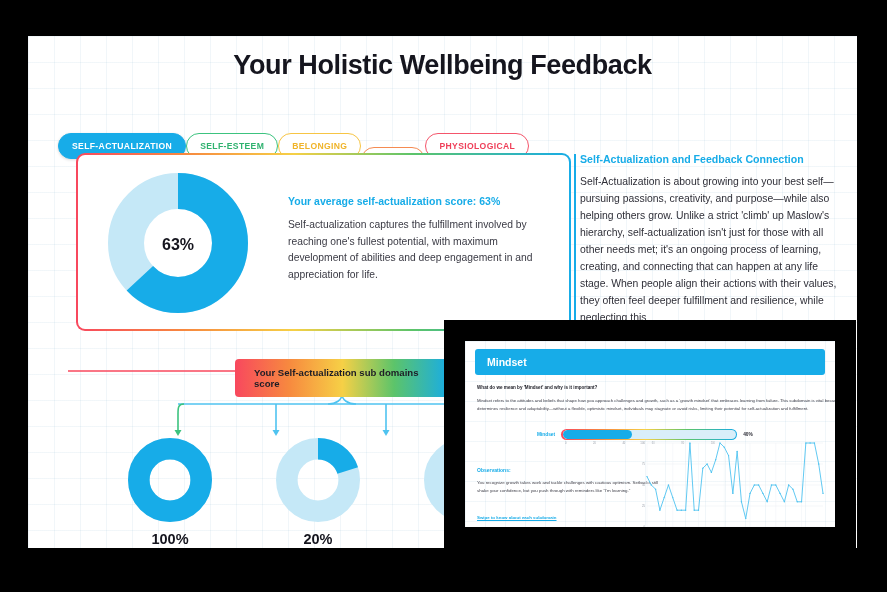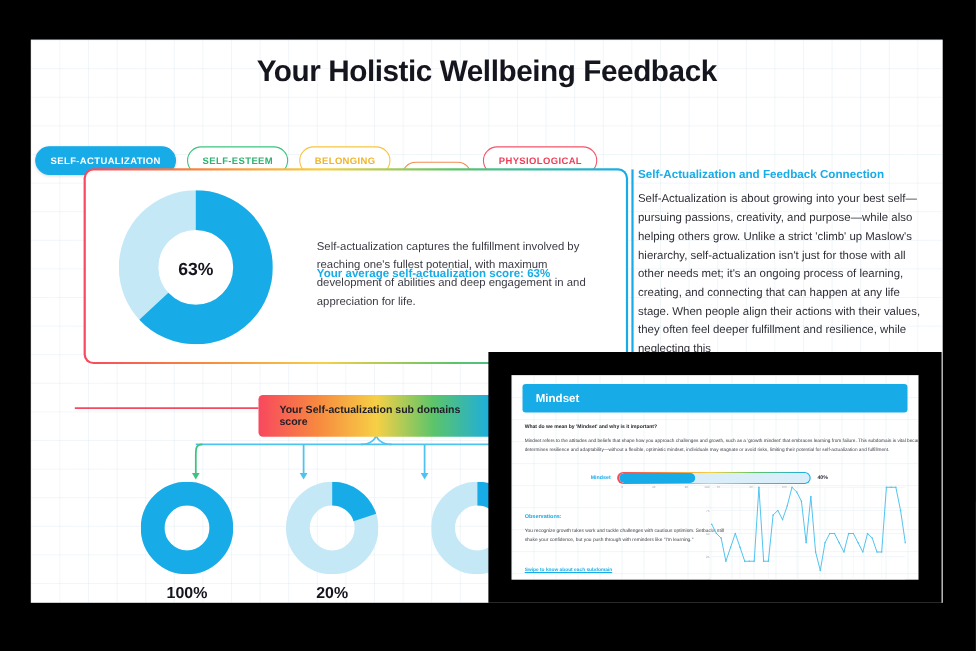--- a/index.html
+++ b/index.html
@@ -25,21 +25,21 @@
 
   
   .title {
     position: absolute; left: 0; top: 14px; width: 100%;
     text-align: center;
     font-size: 27px; font-weight: 700; color: #15151e;
     letter-spacing: -.4px;
   }
 
   
-  .tabs { position: absolute; left: 4px; top: 83px; display: flex; gap: 10px; align-items: center; }
+  .tabs { position: absolute; left: 30px; top: 83px; display: flex; align-items: center; }
   .tab {
     border-radius: 999px; padding: 7px 13px;
     font-size: 8.6px; font-weight: 700; letter-spacing: .35px;
     white-space: nowrap; background: #fff; border: 1.4px solid #ccc; color: #444;
   }
   .tab.active { background: #17ACE8; border-color: #17ACE8; color: #fff; box-shadow: 0 1px 3px rgba(0,0,0,.15); }
   .tab.t-green  { border-color: #3cc37f; color: #2fb26f; }
   .tab.t-yellow { border-color: #f7c544; color: #f0b429; }
   .tab.t-orange { border-color: #f58b52; color: #f07b3f; margin-top: 28px; }
   .tab.t-pink   { border-color: #f4556b; color: #ef3e58; }
@@ -53,21 +53,21 @@
   .grad-card-inner { width: 100%; height: 100%; background: #fff; border-radius: 7px; position: relative; }
 
   .donut-main { position: absolute; left: 30px; top: 18px; }
   .donut-label-center {
     position: absolute; inset: 0; display: flex; align-items: center; justify-content: center;
     font-size: 16px; font-weight: 700; color: #15151e;
   }
 
   .score-head {
     position: absolute; left: 210px; top: 40px; width: 260px;
-    font-size: 10.5px; font-weight: 700; color: #17ACE8; margin-top: 48px;
+    font-size: 10.5px; font-weight: 700; color: #17ACE8;
   }
   .score-body {
     position: absolute; left: 210px; top: 62px; width: 262px;
     font-size: 10.3px; line-height: 1.62; color: #3a3a44;
   }
 
   
   .info-col { position: absolute; left: 552px; top: 117px; width: 268px; }
   .info-divider { position: absolute; left: 546px; top: 118px; width: 1.5px; height: 186px; background: #17ACE8; }
   .info-head { font-size: 10.6px; font-weight: 700; color: #17ACE8; margin-bottom: 9px; }
@@ -80,21 +80,21 @@
     background: linear-gradient(90deg,#f8485e 0%,#f7893f 25%,#f6d046 50%,#5cc46a 74%,#17ACE8 100%);
   }
   .sub-label-inner {
     width: 100%; height: 100%; background: #fff; border-radius: 3px;
     display: flex; align-items: center; justify-content: center;
     font-size: 9.6px; font-weight: 600; color: #1d1d26;
   }
   .connectors { position: absolute; left: 0; top: 310px; width: 829px; height: 110px; }
 
   
-  .subs { position: absolute; left: 90px; top: 402px; display: flex; gap: 28px; }
+  .subs { position: absolute; left: 90px; top: 402px; display: flex; gap: 44px; }
   .sub-item { width: 104px; text-align: center; }
   .sub-pct { font-size: 14.5px; font-weight: 700; color: #15151e; margin-top: 5px; }
   .sub-name { font-size: 10px; color: #42424c; margin-top: 2px; }
 
   
   #overlay {
     position: absolute; left: 444px; top: 320px; width: 412px; height: 228px;
     background: #000; padding: 21px;
   }
   .ov-inner {

